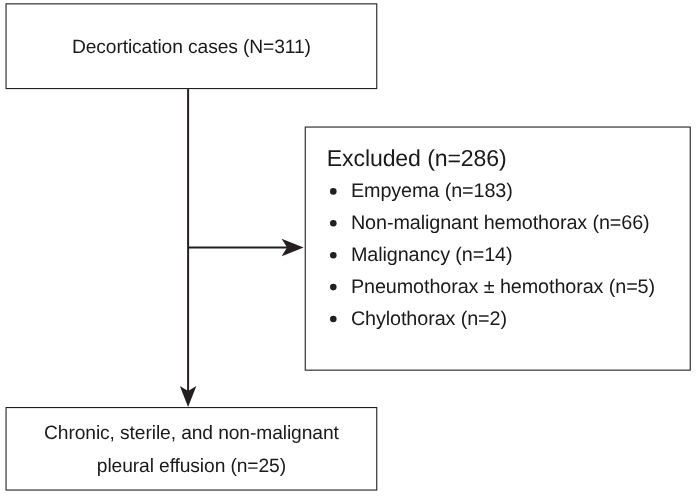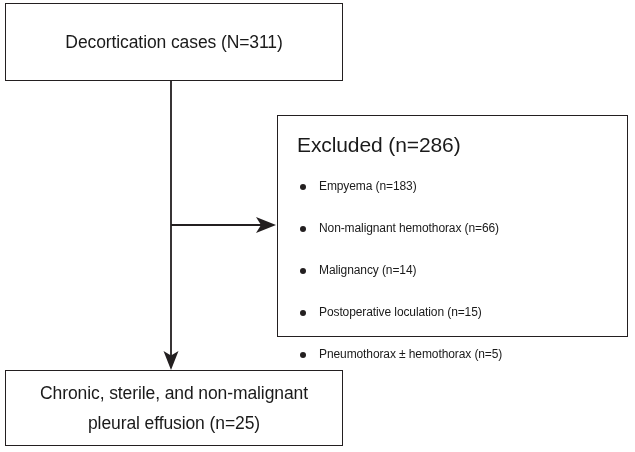--- a/index.html
+++ b/index.html
@@ -75,26 +75,25 @@
     padding-left: 19px;
     white-space: nowrap;
   }
   .excluded-list {
     list-style: none;
     margin: 0;
     padding: 0;
   }
   .excluded-list li {
     position: relative;
-    font-size: 12px;
+    font-size: 18px;
     line-height: 29px;
     letter-spacing: -0.1px;
     padding-left: 41px;
     white-space: nowrap;
-    margin-top: 13px;
   }
   .excluded-list li .bullet-dot {
     position: absolute;
     left: 22px;
     top: 12px;
     width: 6px;
     height: 6px;
     border-radius: 50%;
     background: #231f20;
   }
@@ -145,28 +144,25 @@
       <li>
         <span class="bullet-dot"></span>
         <span>Non-malignant hemothorax (n=66)</span>
       </li>
       <li>
         <span class="bullet-dot"></span>
         <span>Malignancy (n=14)</span>
       </li>
       <li>
         <span class="bullet-dot"></span>
-        <span>Postoperative loculation (n=15)</span>
-      </li>
-      <li>
-        <span class="bullet-dot"></span>
         <span>Pneumothorax ± hemothorax (n=5)</span>
       </li>
       <li>
         <span class="bullet-dot"></span>
+        <span>Chylothorax (n=2)</span>
       </li>
     </ul>
   </div>
 
   <div class="node-box" id="node-outcome">
     <div class="line">Chronic, sterile, and non-malignant</div>
     <div class="line">pleural effusion (n=25)</div>
   </div>
 
 </div>

